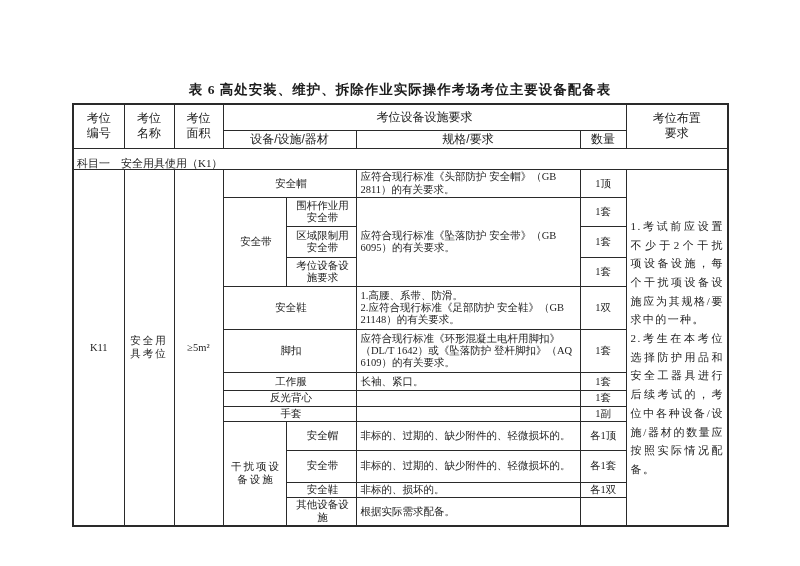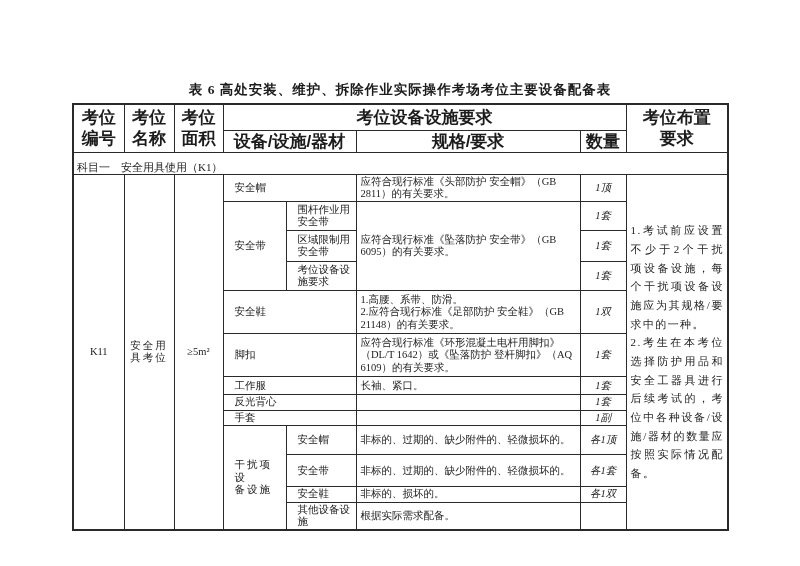--- a/index.html
+++ b/index.html
@@ -8,27 +8,27 @@
   .page { position:relative; width:800px; height:566px; background:#ffffff; overflow:hidden; }
 
   .title { position:absolute; top:81px; left:0; right:0; text-align:center;
            font-size:13.5px; font-weight:bold; letter-spacing:1px; }
 
   table.main { position:absolute; left:72px; top:103px; width:656px;
                border-collapse:collapse; table-layout:fixed;
                border:2px solid #2a2a2a; }
   th, td { border:1px solid #2a2a2a; vertical-align:middle;
            font-size:10.5px; line-height:1.18; overflow:hidden; }
-  th { font-family:"Liberation Sans", sans-serif; font-weight:bold;
-       font-size:17px; line-height:1.25; text-align:center; }
+  th { font-family:"Liberation Sans", sans-serif; font-weight:normal;
+       font-size:12px; line-height:1.25; text-align:center; }
   .pre  { white-space:pre-line; }
   .c    { text-align:center; }
-  .l    { text-align:left; padding:1px 2px 1px 11px; }
+  .l    { text-align:center; padding:1px 2px 1px 5px; }
   .spec { text-align:left; padding:1px 2px 1px 4px;font-family:Liberation Serif, serif; }
-  .qty  { text-align:center; padding:0 1px;font-style:italic; }
+  .qty  { text-align:center; padding:0 1px; }
   .section-cell { text-align:left; padding:8px 0 0 3px; font-size:11px; }
   .seat-name { letter-spacing:2px;margin-top:12px; }
   .group-cell { letter-spacing:2px; }
   .layout-req { text-align:justify; vertical-align:middle;
                 padding:2px 3px 2px 4px; font-size:11px; line-height:1.7;
                 letter-spacing:1.4px;margin-top:33px; }
   .footer { position:absolute; top:501px; left:0; right:0; text-align:center;
             font-size:11px; letter-spacing:1px; }
 </style>
 </head>

